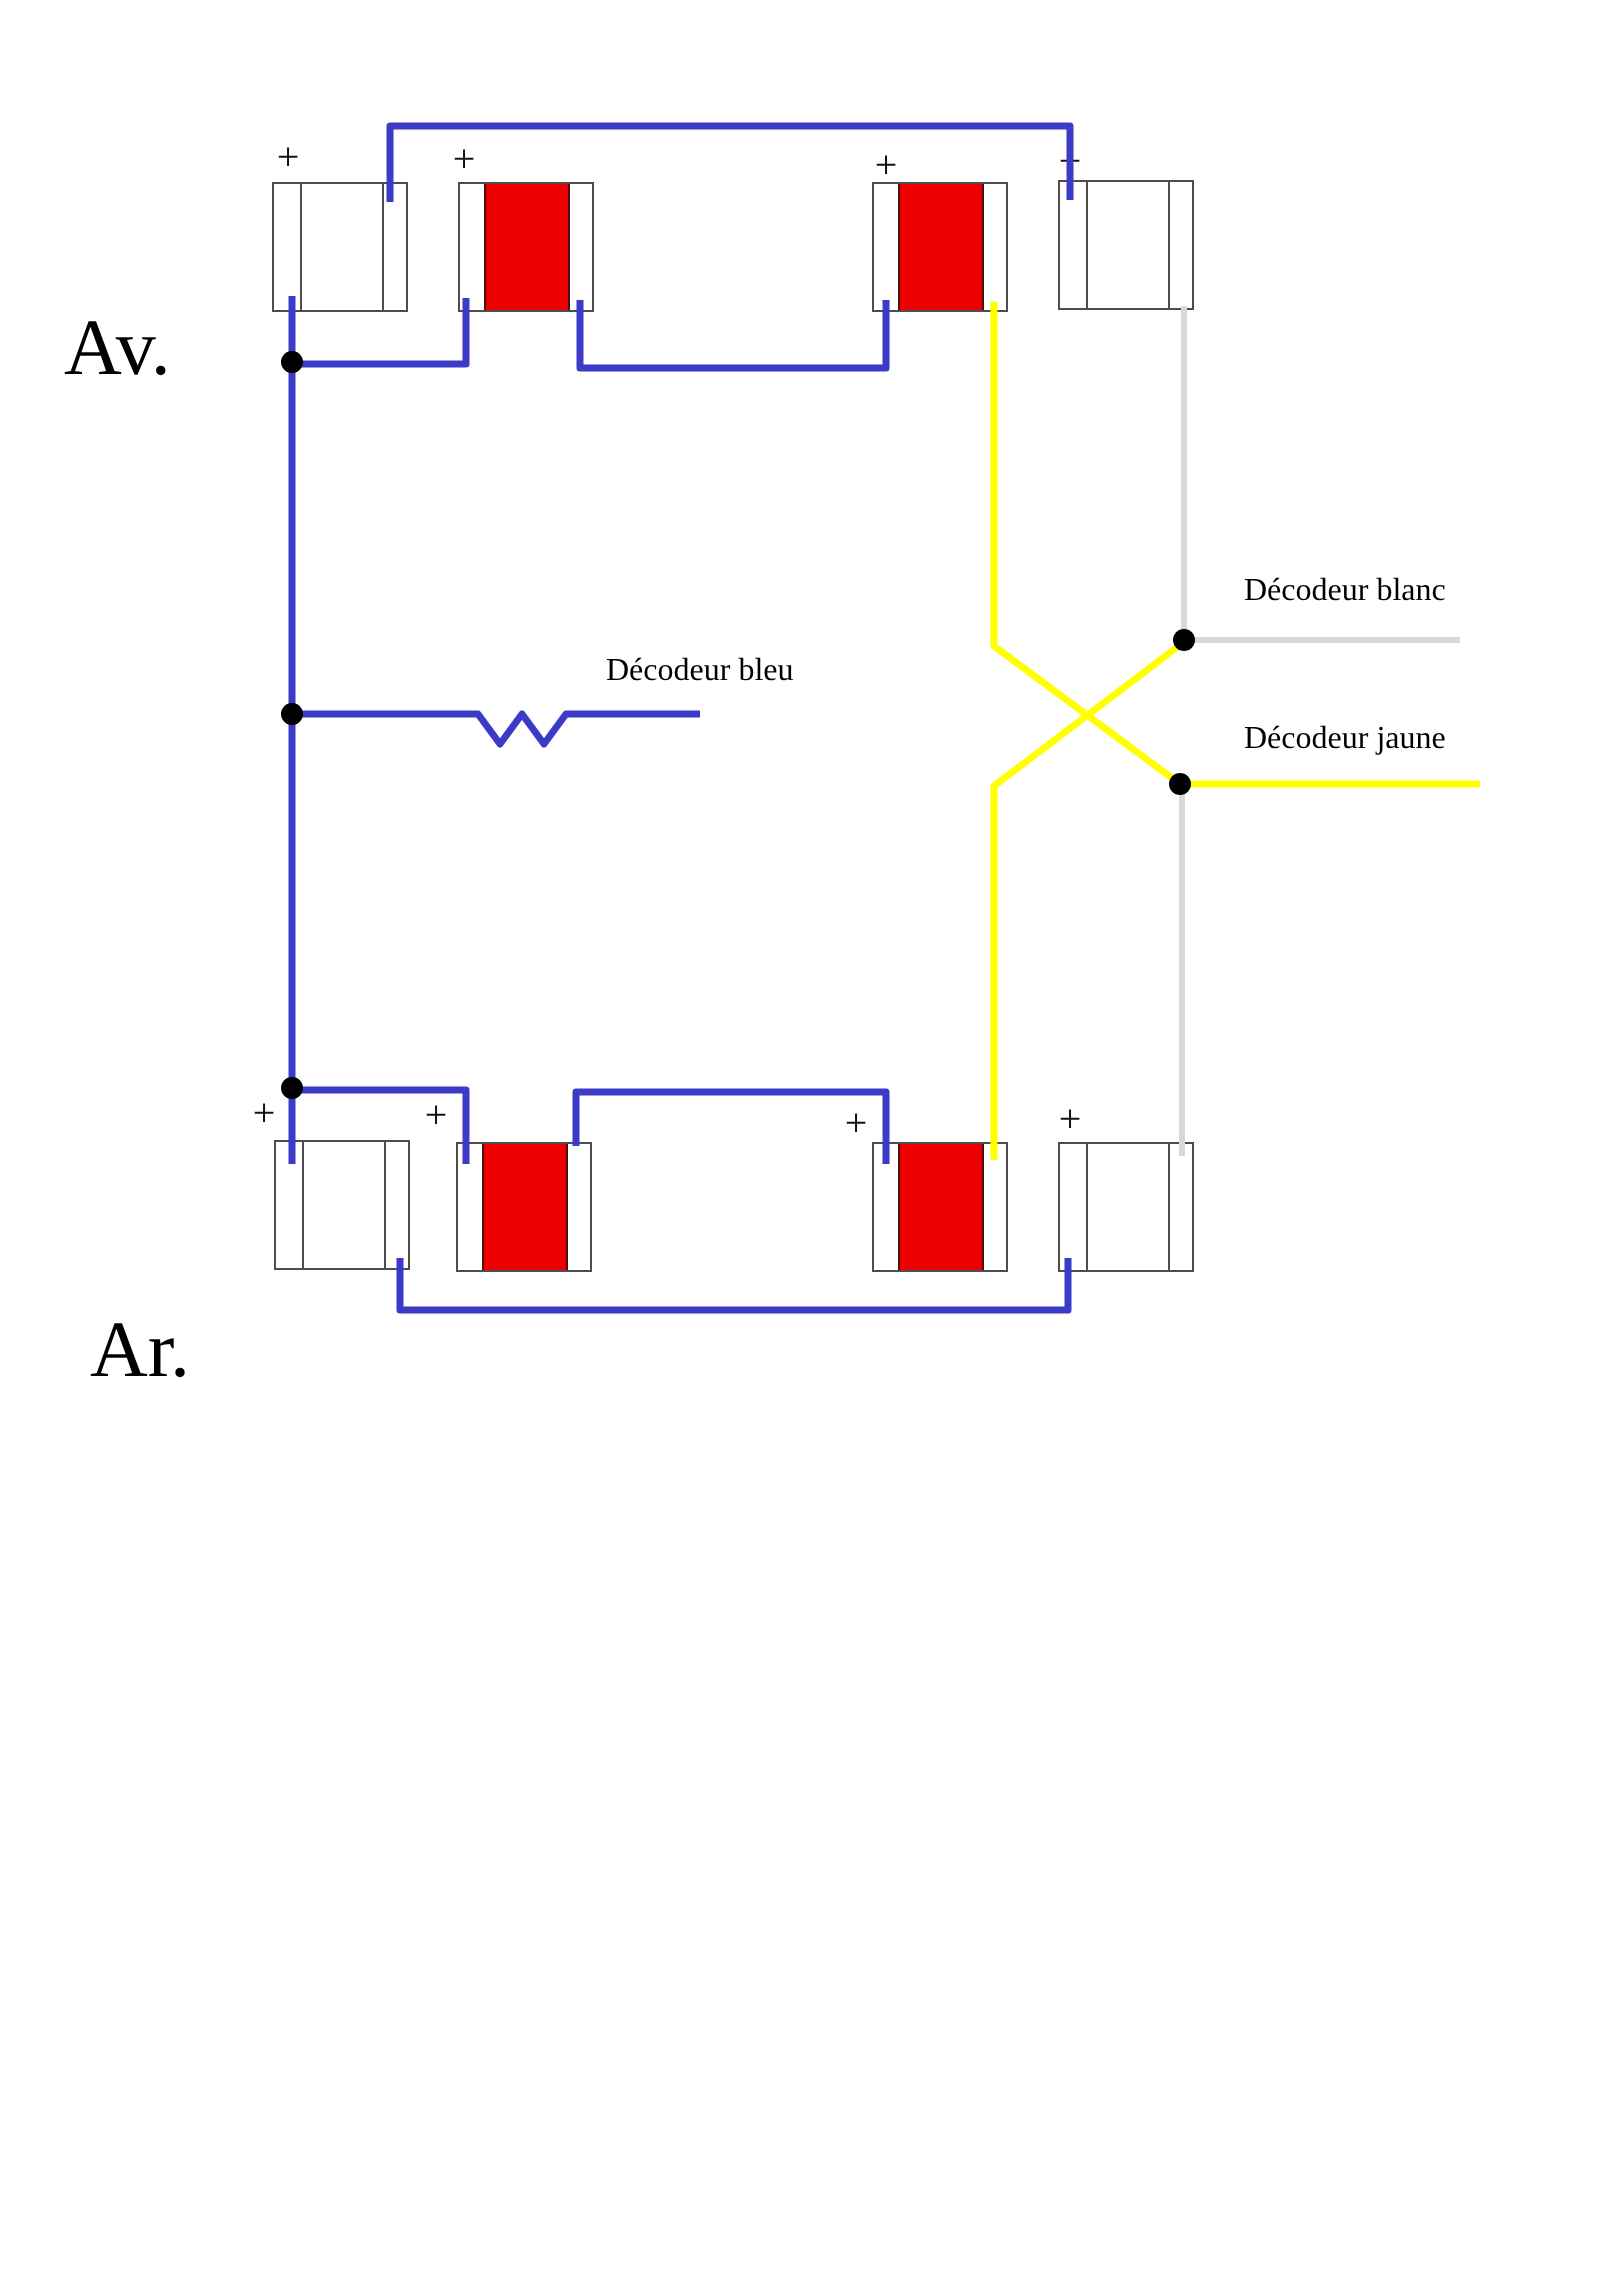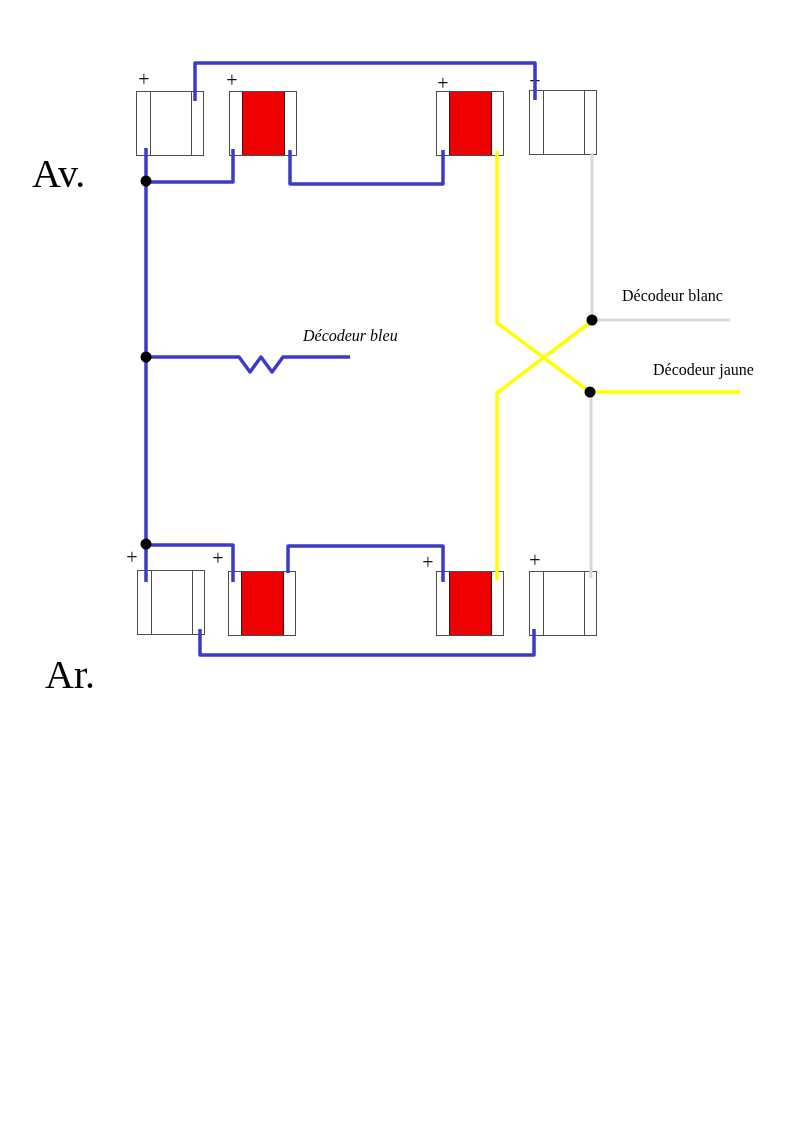--- a/index.html
+++ b/index.html
@@ -34,23 +34,23 @@
   .junction{fill:var(--junction-dot,#000);}
 </style>
 </head>
 <body>
 
 <div class="canvas">
 
   <div class="abs big-label" style="left:32px;top:116px;">Av.</div>
   <div class="abs big-label" style="left:45px;top:617px;">Ar.</div>
 
-  <div class="abs decoder-label" style="left:303px;top:327px;font-style:italic;">Décodeur bleu</div>
+  <div class="abs decoder-label" style="left:303px;top:327px;">Décodeur bleu</div>
   <div class="abs decoder-label" style="left:622px;top:287px;">Décodeur blanc</div>
-  <div class="abs decoder-label" style="left:653px;top:361px;">Décodeur jaune</div>
+  <div class="abs decoder-label" style="left:622px;top:361px;">Décodeur jaune</div>
 
   <div class="lamp" style="left:136px;top:91px;">
     <span class="t-line l"></span>
     <span class="t-line r"></span>
   </div>
   <div class="lamp" style="left:229px;top:91px;">
     <span class="red-fill"></span>
   </div>
   <div class="lamp" style="left:436px;top:91px;">
     <span class="red-fill"></span>

